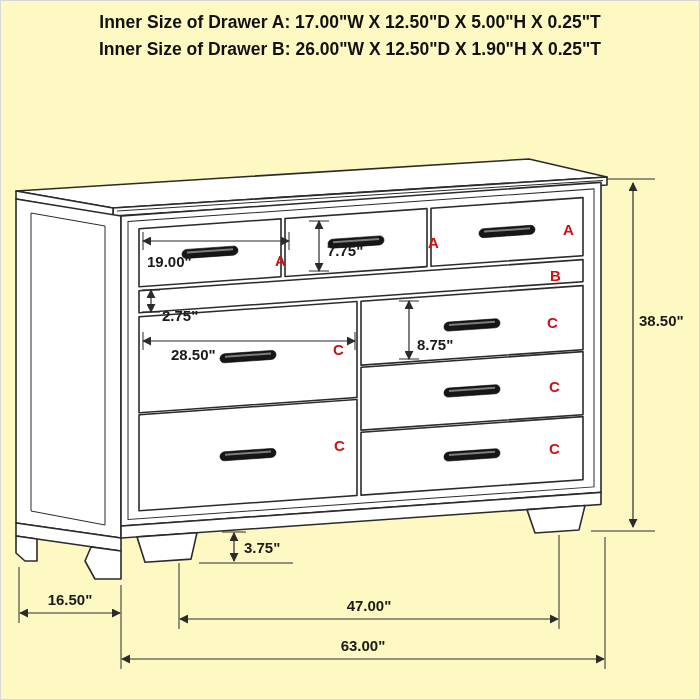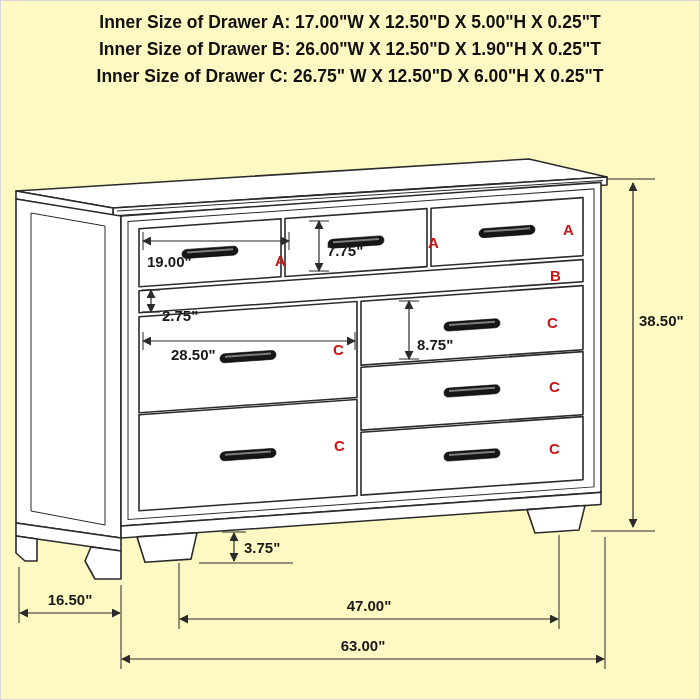--- a/index.html
+++ b/index.html
@@ -18,21 +18,20 @@
   .lbl{font:700 15px "Liberation Sans",sans-serif;fill:#cc1111;}
 </style>
 </head>
 <body>
 
 <div class="stage">
 
   <div class="header">
     <div>Inner Size of Drawer A: 17.00"W X 12.50"D X 5.00"H X 0.25"T</div>
     <div>Inner Size of Drawer B: 26.00"W X 12.50"D X 1.90"H X 0.25"T</div>
-    <div>Inner Size of Drawer C: 26.75" W X 12.50"D X 6.00"H X 0.25"T</div>
   </div>
 
   <svg width="700" height="700" viewBox="0 0 700 700">
     <defs>
       <marker id="arw" viewBox="0 0 10 10" refX="9" refY="5" markerWidth="7.5" markerHeight="7.5" orient="auto-start-reverse">
         <path d="M0,0 L10,5 L0,10 z" fill="#2b2b2b"></path>
       </marker>
       <pattern id="speckle" width="12" height="7" patternUnits="userSpaceOnUse">
         <rect width="12" height="7" fill="#ffffff"></rect>
         <circle cx="1.5" cy="1.2" r="0.8" fill="#444"></circle>

